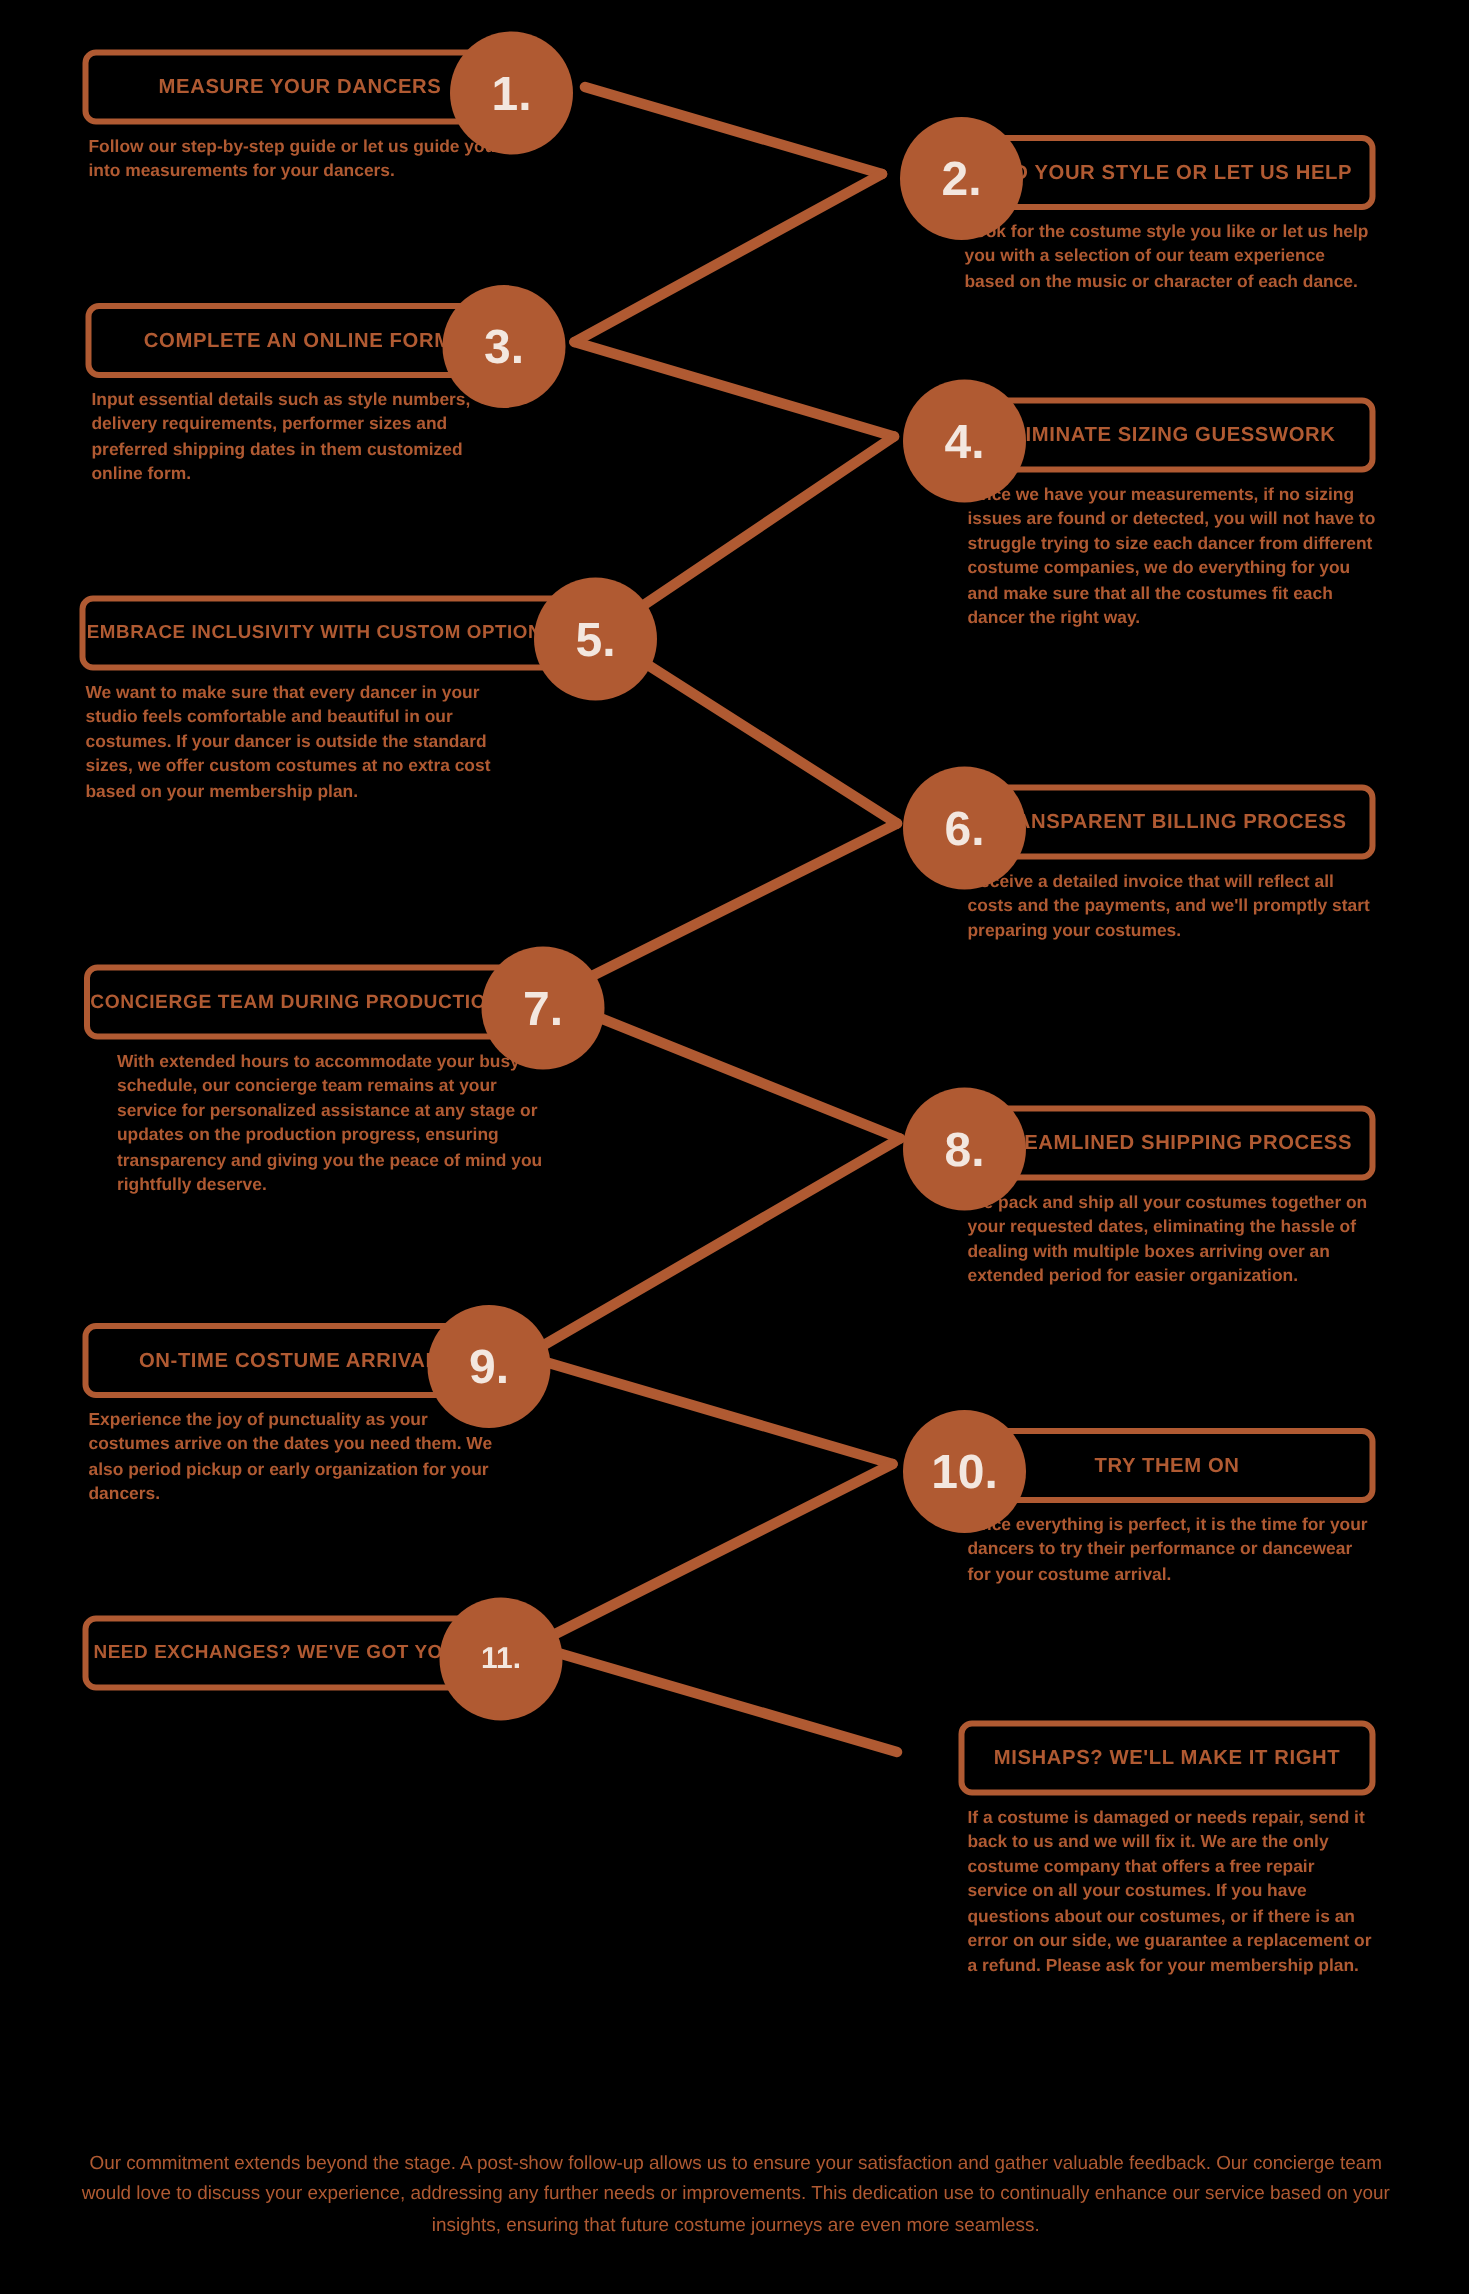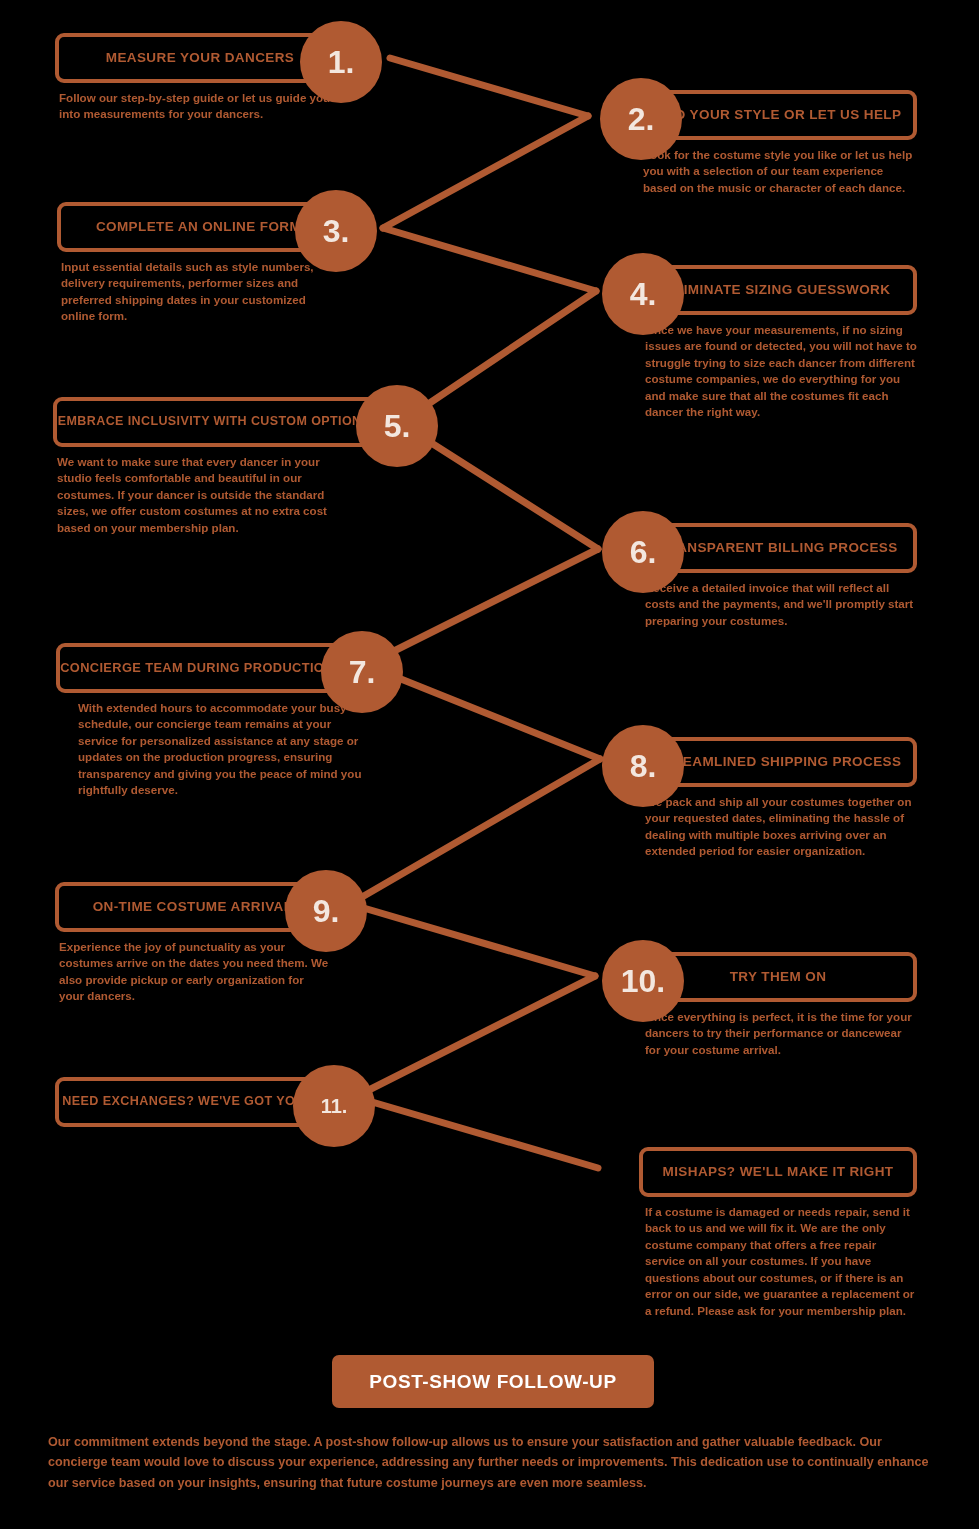--- a/index.html
+++ b/index.html
@@ -94,23 +94,24 @@
     color: #FFFFFF;
     font-size: 19px;
     font-weight: bold;
     letter-spacing: 0.6px;
   }
   .footer-text {
     position: absolute;
     left: 48px;
     top: 1432px;
     width: 885px;
+    text-align: center;
     color: #B05A32;
     font-size: 12.6px;
-    font-weight: bold;
+    font-weight: normal;
     line-height: 1.62;
   }
 </style>
 </head>
 <body>
 
 <div class="infographic">
 
   <svg class="connectors" viewBox="0 0 979 1529" xmlns="http://www.w3.org/2000/svg">
     <g stroke="#B05A32" stroke-width="7" fill="none" stroke-linecap="round">
@@ -142,21 +143,21 @@
       <div class="step-circle">2.</div>
     </div>
     <div class="step-body">Look for the costume style you like or let us help you with a selection of our team experience based on the music or character of each dance.</div>
   </div>
 
   <div class="step left" style="left:57px; top:202px; width:283px;">
     <div class="step-box">
       <div class="step-title">COMPLETE AN ONLINE FORM</div>
       <div class="step-circle">3.</div>
     </div>
-    <div class="step-body">Input essential details such as style numbers, delivery requirements, performer sizes and preferred shipping dates in your customized online form.</div>
+    <div class="step-body">Input essential details such as style numbers, delivery requirements, performer sizes and preferred shipping dates in them customized online form.</div>
   </div>
 
   <div class="step right" style="left:639px; top:265px; width:278px;">
     <div class="step-box">
       <div class="step-title">ELIMINATE SIZING GUESSWORK</div>
       <div class="step-circle">4.</div>
     </div>
     <div class="step-body">Once we have your measurements, if no sizing issues are found or detected, you will not have to struggle trying to size each dancer from different costume companies, we do everything for you and make sure that all the costumes fit each dancer the right way.</div>
   </div>
 
@@ -190,21 +191,21 @@
       <div class="step-circle">8.</div>
     </div>
     <div class="step-body">We pack and ship all your costumes together on your requested dates, eliminating the hassle of dealing with multiple boxes arriving over an extended period for easier organization.</div>
   </div>
 
   <div class="step left" style="left:55px; top:882px; width:275px;">
     <div class="step-box">
       <div class="step-title">ON-TIME COSTUME ARRIVAL</div>
       <div class="step-circle">9.</div>
     </div>
-    <div class="step-body">Experience the joy of punctuality as your costumes arrive on the dates you need them. We also provide pickup or early organization for your dancers.</div>
+    <div class="step-body">Experience the joy of punctuality as your costumes arrive on the dates you need them. We also period pickup or early organization for your dancers.</div>
   </div>
 
   <div class="step right" style="left:639px; top:952px; width:278px;">
     <div class="step-box">
       <div class="step-title">TRY THEM ON</div>
       <div class="step-circle" style="font-size:32px;">10.</div>
     </div>
     <div class="step-body">Once everything is perfect, it is the time for your dancers to try their performance or dancewear for your costume arrival.</div>
   </div>
 
@@ -215,17 +216,16 @@
     </div>
   </div>
 
   <div class="step right" style="left:639px; top:1147px; width:278px;">
     <div class="step-box">
       <div class="step-title">MISHAPS? WE'LL MAKE IT RIGHT</div>
     </div>
     <div class="step-body">If a costume is damaged or needs repair, send it back to us and we will fix it. We are the only costume company that offers a free repair service on all your costumes. If you have questions about our costumes, or if there is an error on our side, we guarantee a replacement or a refund. Please ask for your membership plan.</div>
   </div>
 
-  <div class="footer-button">POST-SHOW FOLLOW-UP</div>
 
   <div class="footer-text">Our commitment extends beyond the stage. A post-show follow-up allows us to ensure your satisfaction and gather valuable feedback. Our concierge team would love to discuss your experience, addressing any further needs or improvements. This dedication use to continually enhance our service based on your insights, ensuring that future costume journeys are even more seamless.</div>
 
 </div>
 
 </body></html>

